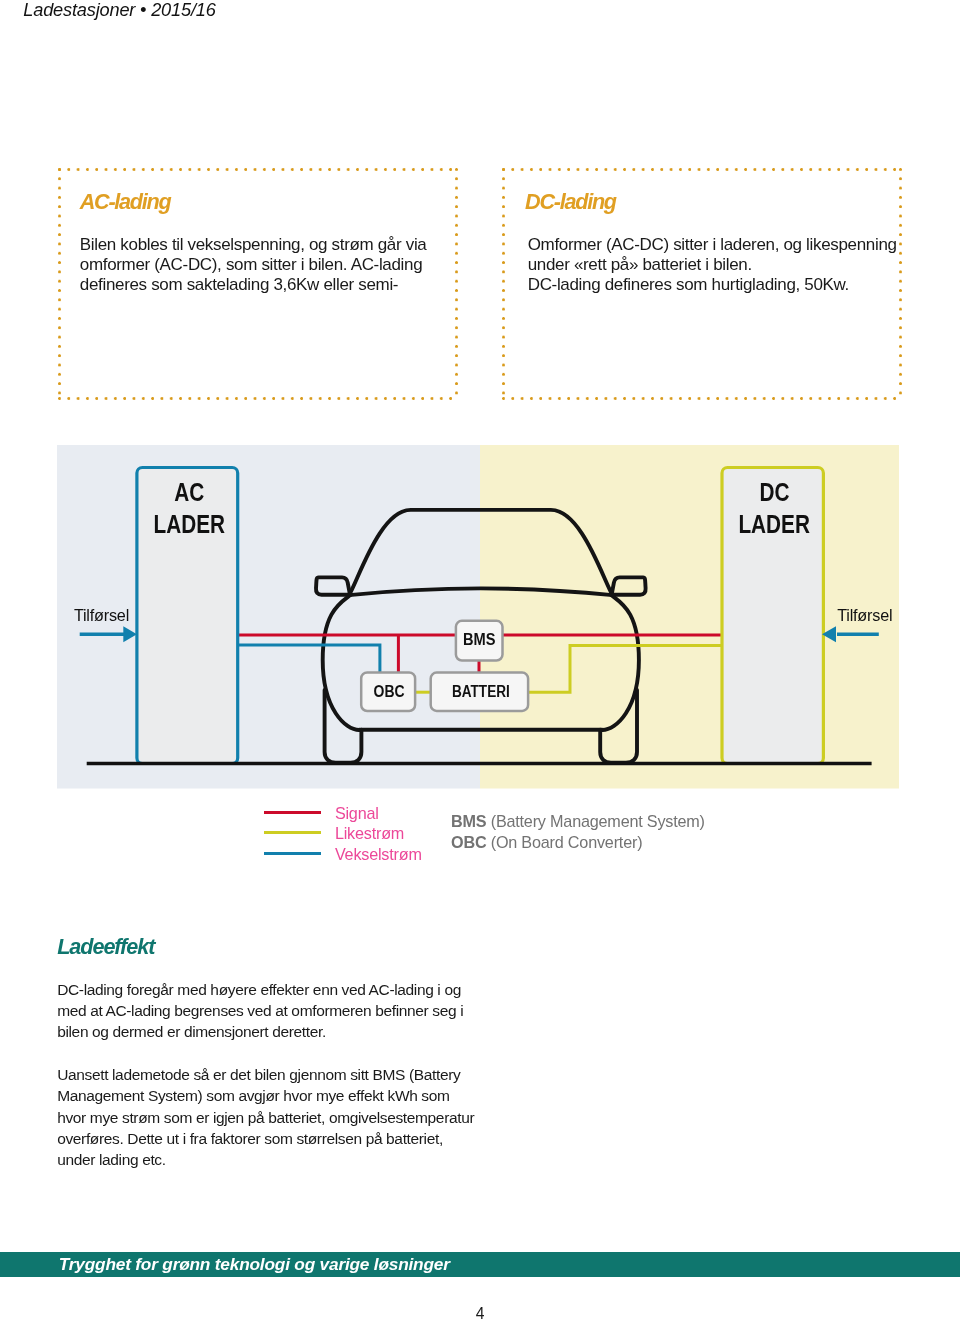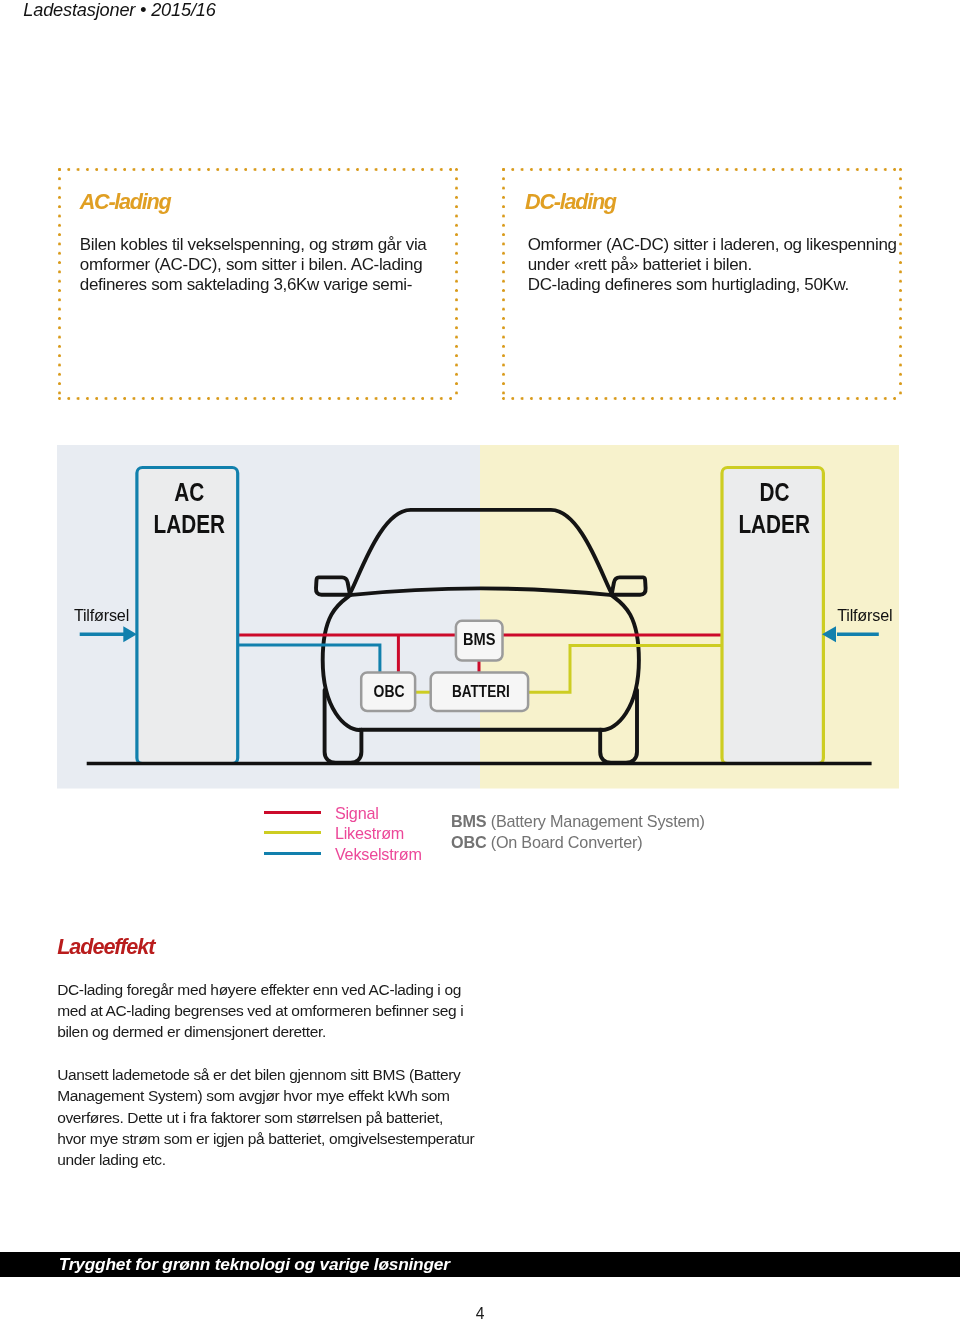--- a/index.html
+++ b/index.html
@@ -74,21 +74,21 @@
 
   <div class="dotbox" id="box-ac">
     <div class="edge-t"></div>
     <div class="edge-b"></div>
     <div class="edge-l"></div>
     <div class="edge-r"></div>
     <div class="box-title" style="color: rgb(224, 159, 35);">AC-lading</div>
     <div class="box-body">
       <div>Bilen kobles til vekselspenning, og strøm går via</div>
       <div>omformer (AC-DC), som sitter i bilen. AC-lading</div>
-      <div>defineres som saktelading 3,6Kw varige semi-</div>
+      <div>defineres som saktelading 3,6Kw eller semi-</div>
     </div>
   </div>
 
   <div class="dotbox" id="box-dc">
     <div class="edge-t"></div>
     <div class="edge-b"></div>
     <div class="edge-l"></div>
     <div class="edge-r"></div>
     <div class="box-title" style="color: rgb(224, 159, 35);">DC-lading</div>
     <div class="box-body">
@@ -181,34 +181,34 @@
       <div class="legend-swatch" id="sw2" style="background: rgb(17, 128, 173);"></div>
       <div class="legend-label">Vekselstrøm</div>
     </div>
   </div>
 
   <div id="abbrev">
     <div><b>BMS</b> <span>(Battery Management System)</span></div>
     <div><b>OBC</b> <span>(On Board Converter)</span></div>
   </div>
 
-  <div id="section-heading" style="color: #b91c1c;">Ladeeffekt</div>
+  <div id="section-heading" style="color: #0f766e;">Ladeeffekt</div>
   <div id="section-body">
     <div class="para">
       <div>DC-lading foregår med høyere effekter enn ved AC-lading i og</div>
       <div>med at AC-lading begrenses ved at omformeren befinner seg i</div>
       <div>bilen og dermed er dimensjonert deretter.</div>
     </div>
     <div class="para">
       <div>Uansett lademetode så er det bilen gjennom sitt BMS (Battery</div>
       <div>Management System) som avgjør hvor mye effekt kWh som</div>
+      <div>hvor mye strøm som er igjen på batteriet, omgivelsestemperatur</div>
       <div>overføres. Dette ut i fra faktorer som størrelsen på batteriet,</div>
-      <div>hvor mye strøm som er igjen på batteriet, omgivelsestemperatur</div>
       <div>under lading etc.</div>
     </div>
   </div>
 
-  <div id="footer-bar" style="background: #000000;">
+  <div id="footer-bar" style="background: #0f766e;">
     <div id="footer-slogan">Trygghet for grønn teknologi og varige løsninger</div>
   </div>
   <div id="page-number">4</div>
 
 </div>
 
 </body></html>

